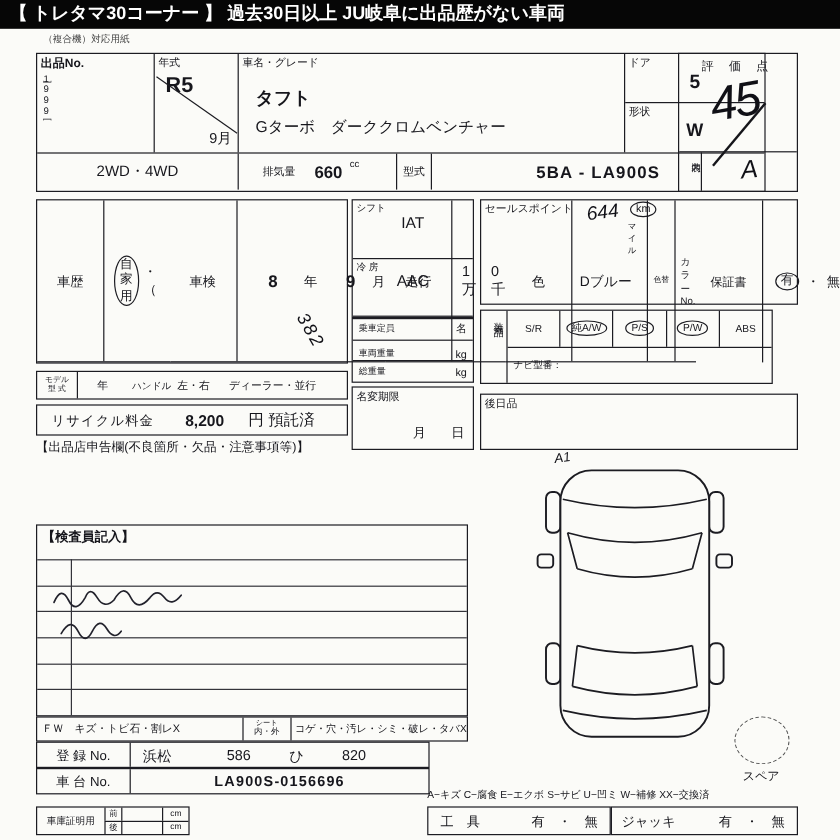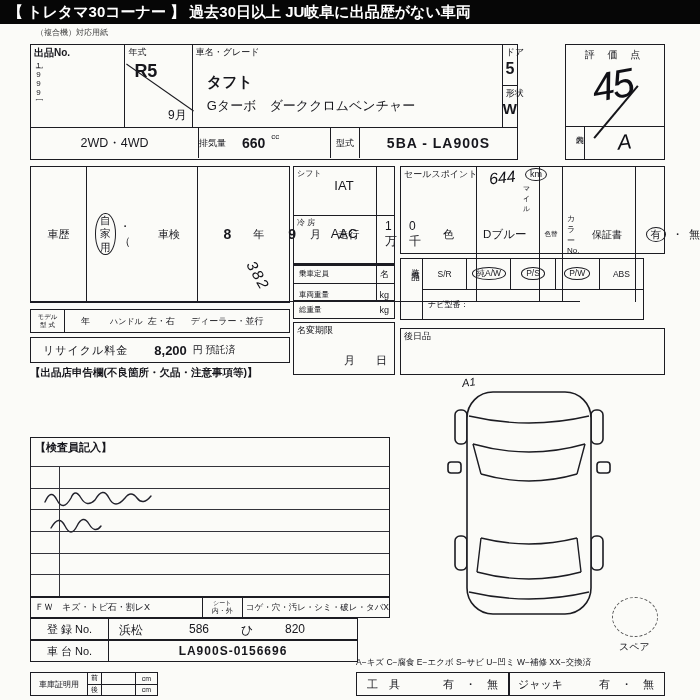--- a/index.html
+++ b/index.html
@@ -24,21 +24,21 @@
 .sgrow:first-child{border-top:none}
 .sgcell{border-left:1px solid #1c1c22;display:flex;align-items:center;justify-content:center}
 svg{display:block}
 </style>
 </head>
 <body>
 
 <div class="banner">【 トレタマ30コーナー 】 過去30日以上 JU岐阜に出品歴がない車両</div>
 <div class="abs" style="left:36px;top:27px;font-size:8px;color:#444">（複合機）対応用紙</div>
 
-<div class="bx" style="left:30px;top:44px;width:488px;height:116px">
+<div class="bx" style="left:30px;top:44px;width:608px;height:116px">
   <div class="row" style="height:83px;border-bottom:1.2px solid #1c1c22">
     <div class="cell" style="width:98px">
       <span class="minilbl" style="font-weight:bold;font-size:10px">出品No.</span>
       <span class="abs vert" style="left:1px;top:16px;font-size:8px">［1999］</span>
     </div>
     <div class="cell" style="width:70px">
       <span class="minilbl">年式</span>
       <span class="abs" style="left:9px;top:16px;font-size:18px;font-weight:bold">R5</span>
       <div class="abs" style="left:-6px;top:42px;width:82px;border-top:1.1px solid #1c1c22;transform:rotate(35deg)"></div>
       <span class="abs" style="right:5px;bottom:3px;font-size:12px">9月</span>
@@ -55,21 +55,21 @@
       </div>
       <div style="height:41px;position:relative">
         <span class="minilbl">形状</span>
         <div style="text-align:center;padding-top:14px;font-size:15px;font-weight:bold">W</div>
       </div>
     </div>
   </div>
   <div class="row" style="height:30px">
     <div class="cell" style="width:168px;display:flex;align-items:center;justify-content:center;font-size:12.5px">2WD・4WD</div>
     <div class="cell" style="width:132px;display:flex;align-items:center">
-      <span style="font-size:9px;margin-left:0">排気量</span>
+      <span style="font-size:9px;margin-left:20px">排気量</span>
       <span style="font-size:14px;font-weight:bold;margin-left:16px">660</span>
       <span style="font-size:8px;margin-left:6px;align-self:flex-start;margin-top:4px">cc</span>
     </div>
     <div class="cell" style="flex:1;display:flex;align-items:stretch">
       <span style="font-size:9px;border-right:1.2px solid #1c1c22;display:flex;align-items:center;padding:0 5px">型式</span>
       <span style="flex:1;display:flex;align-items:center;justify-content:center;font-size:14px;font-weight:bold;letter-spacing:1px">5BA - LA900S</span>
     </div>
   </div>
 </div>
 
@@ -134,24 +134,24 @@
   </div>
   <span style="font-size:9px;margin-left:16px">年</span>
   <span style="font-size:8px;margin-left:20px">ハンドル</span>
   <span style="font-size:9px;margin-left:5px">左・右</span>
   <span style="font-size:9px;margin-left:16px">ディーラー・並行</span>
 </div>
 
 <div class="bx" style="left:30px;top:337px;width:260px;height:26px;display:flex;align-items:center">
   <span style="font-size:11px;margin-left:12px;letter-spacing:1px">リサイクル料金</span>
   <span style="font-size:13px;font-weight:bold;margin-left:26px">8,200</span>
-  <span style="font-size:10px;margin-left:6px">円 預託済</span>
-</div>
-
-<div class="abs" style="left:30px;top:366px;font-size:10.5px;font-weight:bold">【出品店申告欄(不良箇所・欠品・注意事項等)】</div>
+  <span style="font-size:13px;margin-left:20px">円 預託済</span>
+</div>
+
+<div class="abs" style="left:30px;top:366px;font-size:10.5px;font-weight:normal">【出品店申告欄(不良箇所・欠品・注意事項等)】</div>
 
 <div class="bx" style="left:293px;top:166px;width:102px;height:99px;display:flex;flex-direction:column">
   <div style="flex:1;position:relative;border-bottom:1.2px solid #1c1c22">
     <span class="minilbl" style="font-size:8px">シフト</span>
     <div style="text-align:center;padding-top:11px;font-size:13px">IAT</div>
   </div>
   <div style="flex:1;position:relative;border-bottom:1.2px solid #1c1c22">
     <span class="minilbl" style="font-size:8px">冷 房</span>
     <div style="text-align:center;padding-top:10px;font-size:13px">AAC</div>
   </div>

